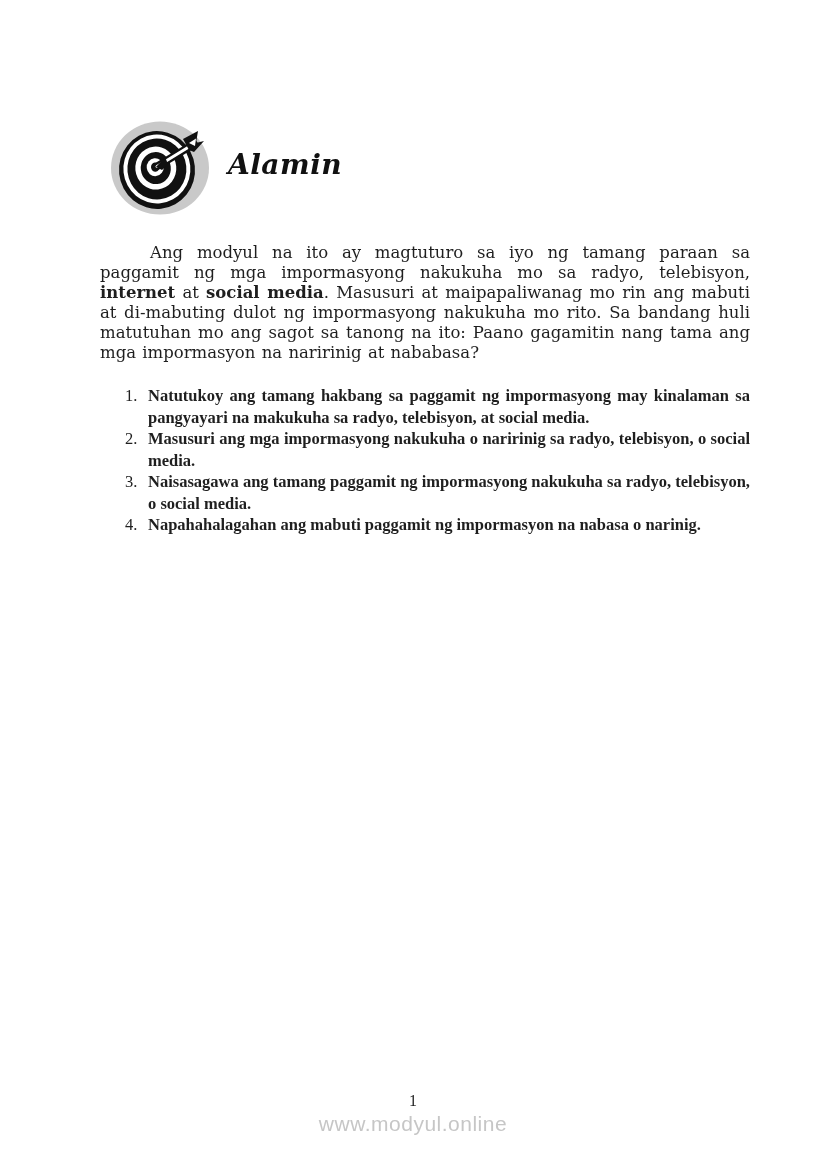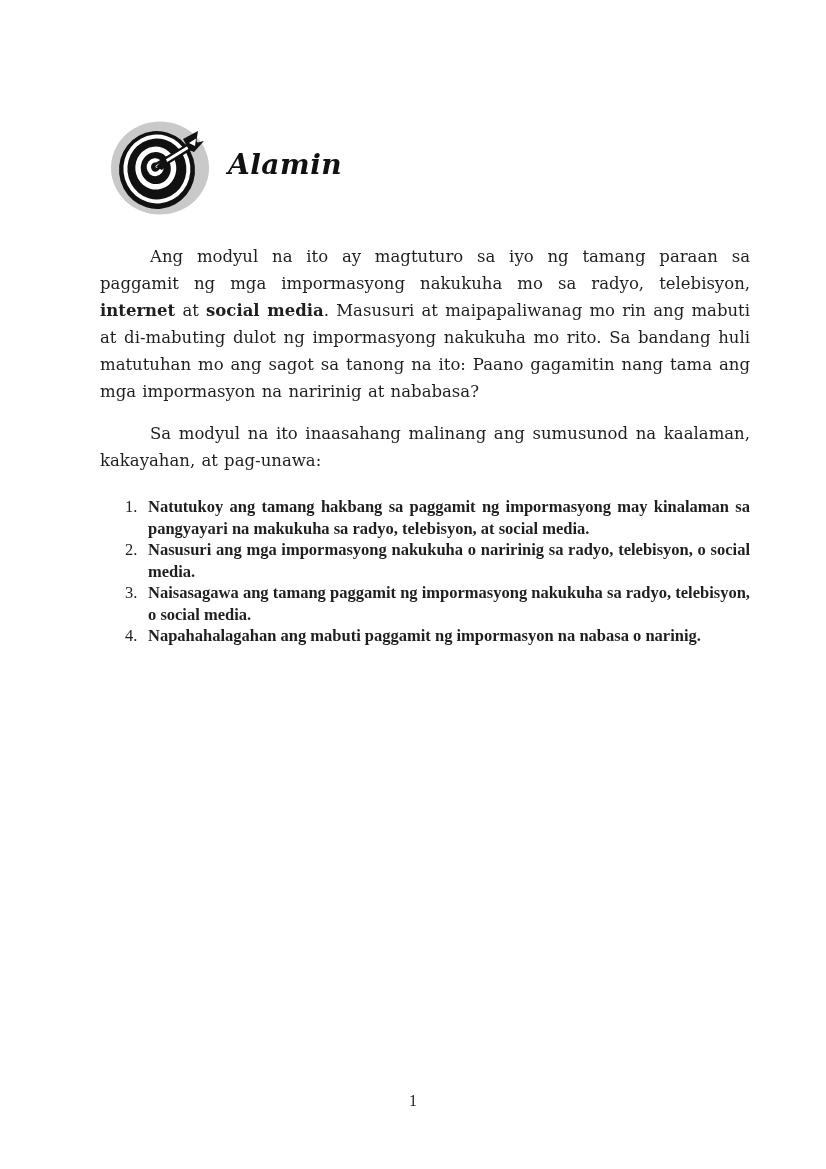--- a/index.html
+++ b/index.html
@@ -36,21 +36,21 @@
 
   
   .content {
     position: absolute;
     left: 100px;
     top: 243px;
     width: 650px;
   }
   .para {
     font-size: 16.5px;
-    line-height: 27px;
+    line-height: 20px;
     text-align: justify;
     text-indent: 50px;
     word-spacing: 1px;
   }
   .para b { font-weight: bold; }
   .para-2 { margin-top: 15px; }
 
   .objectives {
     margin-top: 22px;
     padding-left: 25px;
@@ -118,37 +118,37 @@
           <polygon points="46,46 55,36 58,43 52,49" fill="#111111"></polygon>
         </g>
       </svg>
     </div>
     <div class="title">Alamin</div>
   </div>
 
   <div class="content">
     <p class="para para-1"><span>Ang modyul na ito ay magtuturo sa iyo ng tamang paraan sa paggamit ng mga impormasyong nakukuha mo sa radyo, telebisyon, </span><b>internet</b><span> at </span><b>social media</b><span>. Masusuri at maipapaliwanag mo rin ang mabuti at di-mabuting dulot ng impormasyong nakukuha mo rito. Sa bandang huli matutuhan mo ang sagot sa tanong na ito: Paano gagamitin nang tama ang mga impormasyon na naririnig at nababasa?</span></p>
 
-    <p class="para para-2">Sa modyul na ito inaasahang malinang ang sumusunod na kaalaman, kakayahan, at pag-unawa:</p>
 
     <div class="objectives">
       <div class="obj-item">
         <span class="obj-num">1.</span>
         <span class="obj-text">Natutukoy ang tamang hakbang sa paggamit ng impormasyong may kinalaman sa pangyayari na makukuha sa radyo, telebisyon, at social media.</span>
       </div>
       <div class="obj-item">
         <span class="obj-num">2.</span>
-        <span class="obj-text">Nasusuri ang mga impormasyong nakukuha o naririnig sa radyo, telebisyon, o social media.</span>
+        <span class="obj-text">Masusuri ang mga impormasyong nakukuha o naririnig sa radyo, telebisyon, o social media.</span>
       </div>
       <div class="obj-item">
         <span class="obj-num">3.</span>
         <span class="obj-text">Naisasagawa ang tamang paggamit ng impormasyong nakukuha sa radyo, telebisyon, o social media.</span>
       </div>
       <div class="obj-item">
         <span class="obj-num">4.</span>
         <span class="obj-text">Napahahalagahan ang mabuti paggamit ng impormasyon na nabasa o narinig.</span>
       </div>
     </div>
   </div>
 
   <div class="page-number">1</div>
+  <div class="watermark">www.modyul.online</div>
 
 </div>
 
 </body></html>

